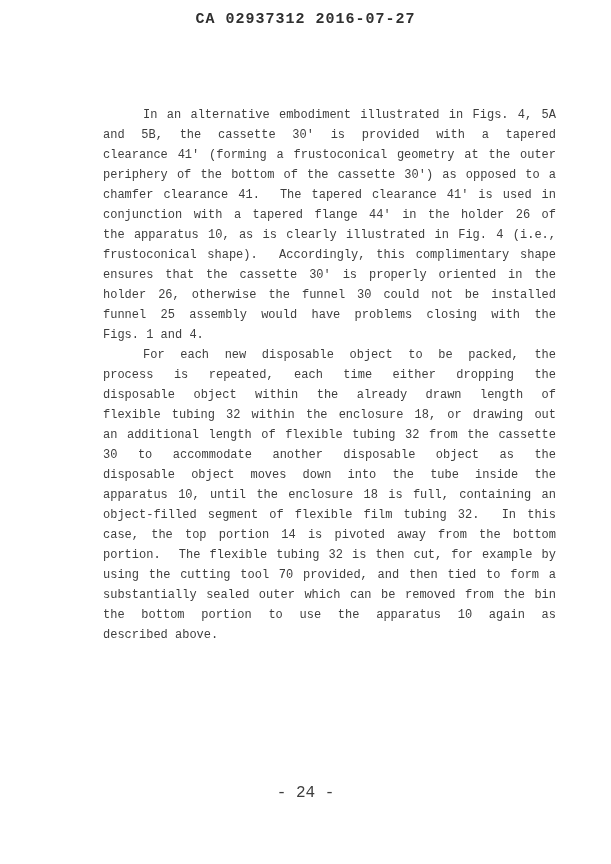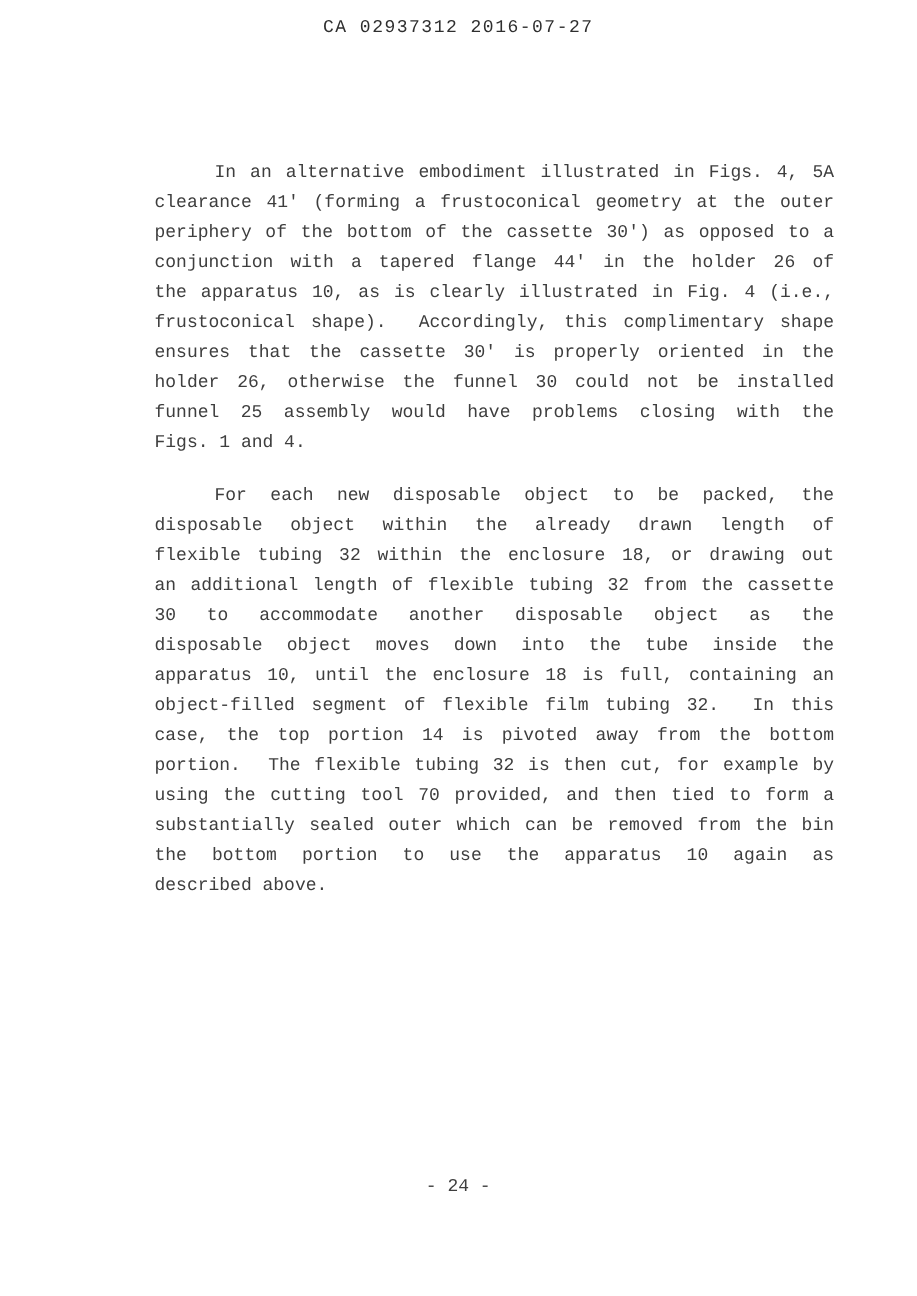--- a/index.html
+++ b/index.html
@@ -20,74 +20,77 @@
     font-family: "Liberation Mono", "DejaVu Sans Mono", monospace;
     color: var(--ink);
     overflow: hidden;
   }
   .doc-header {
     position: absolute;
     top: 11px;
     left: 0;
     width: 100%;
     text-align: center;
-    font-size: 12px;
-    font-weight: normal;
+    font-size: 15px;
+    font-weight: bold;
     letter-spacing: 1px;
     color: var(--ink-header);
   }
   .content {
     position: absolute;
     top: 105px;
     left: 103px;
     width: 453px;
   }
   .para { margin: 0; }
-  .para + .para { margin-top: 15px; }
+  .para + .para { }
   .line {
     font-size: 12px;
     line-height: 20px;
     text-align: justify;
     text-align-last: justify;
     white-space: pre-wrap;
   }
   .line.indent { text-indent: 40px; }
   .line.last { text-align-last: left; }
   .doc-footer {
     position: absolute;
     top: 784px;
     left: 0;
     width: 100%;
     text-align: center;
-    font-size: 12px;
+    font-size: 16px;
     color: var(--ink);
     white-space: pre;
   }
 </style>
 </head>
 <body>
 
 <div class="page">
   <div class="doc-header">CA 02937312 2016-07-27</div>
 
   <div class="content">
     <div class="para">
         <div class="line indent">In an alternative embodiment illustrated in Figs. 4, 5A</div>
+        <div class="line">and 5B, the cassette 30' is provided with a tapered</div>
         <div class="line">clearance 41' (forming a frustoconical geometry at the outer</div>
         <div class="line">periphery of the bottom of the cassette 30') as opposed to a</div>
+        <div class="line">chamfer clearance 41.  The tapered clearance 41' is used in</div>
         <div class="line">conjunction with a tapered flange 44' in the holder 26 of</div>
         <div class="line">the apparatus 10, as is clearly illustrated in Fig. 4 (i.e.,</div>
         <div class="line">frustoconical shape).  Accordingly, this complimentary shape</div>
         <div class="line">ensures that the cassette 30' is properly oriented in the</div>
         <div class="line">holder 26, otherwise the funnel 30 could not be installed</div>
         <div class="line">funnel 25 assembly would have problems closing with the</div>
         <div class="line last">Figs. 1 and 4.</div>
       </div>
     <div class="para">
         <div class="line indent">For each new disposable object to be packed, the</div>
+        <div class="line">process is repeated, each time either dropping the</div>
         <div class="line">disposable object within the already drawn length of</div>
         <div class="line">flexible tubing 32 within the enclosure 18, or drawing out</div>
         <div class="line">an additional length of flexible tubing 32 from the cassette</div>
         <div class="line">30 to accommodate another disposable object as the</div>
         <div class="line">disposable object moves down into the tube inside the</div>
         <div class="line">apparatus 10, until the enclosure 18 is full, containing an</div>
         <div class="line">object-filled segment of flexible film tubing 32.  In this</div>
         <div class="line">case, the top portion 14 is pivoted away from the bottom</div>
         <div class="line">portion.  The flexible tubing 32 is then cut, for example by</div>
         <div class="line">using the cutting tool 70 provided, and then tied to form a</div>

